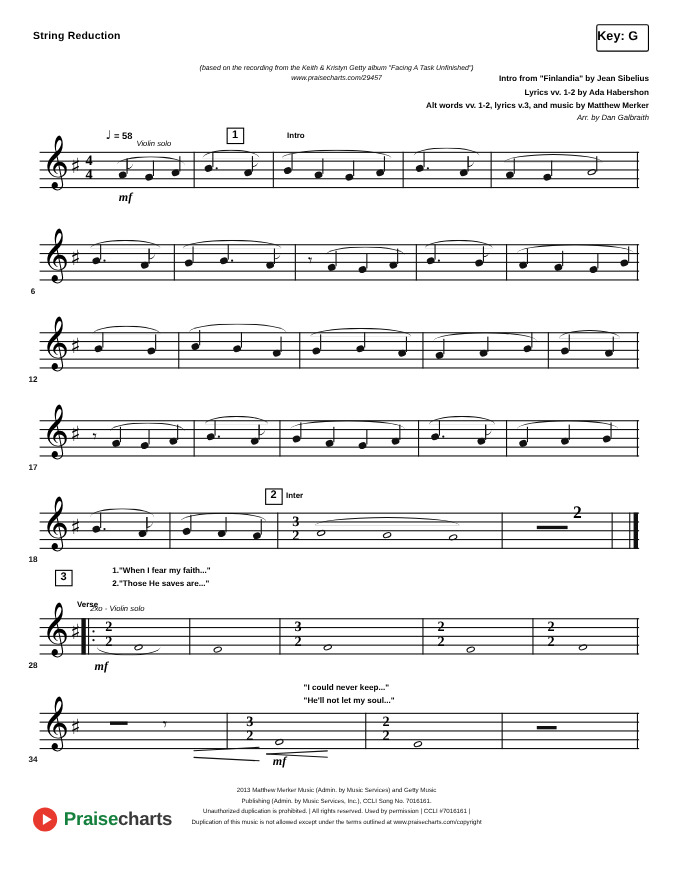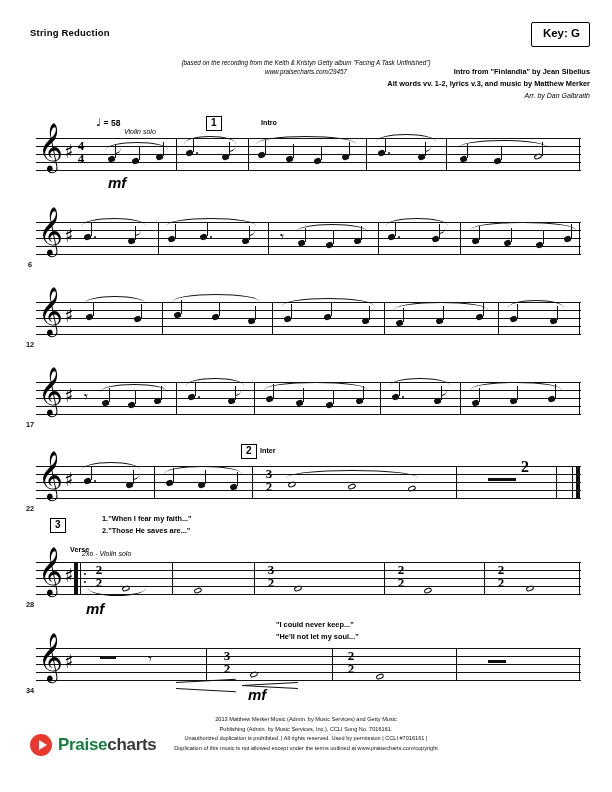--- a/index.html
+++ b/index.html
@@ -14,21 +14,21 @@
   .page{position:relative;width:612px;height:792px;}
 
   
   .instrument{
     position:absolute;left:30px;top:27px;
     font-size:9.5px;font-weight:bold;letter-spacing:.2px;
   }
   .key-box{
     position:absolute;right:22px;top:22px;
     border:1px solid #000;border-radius:2px;
-    padding:5px 9px 6px 11px;
+    padding:5px 9px 6px 0;
     font-size:11.5px;font-weight:bold;
     line-height:1;
   }
   .title{
     position:absolute;left:0;right:0;top:27px;
     text-align:center;
     font-size:26px;font-weight:bold;
     letter-spacing:.3px;
   }
   .subtitle{
@@ -74,21 +74,21 @@
     position:absolute;border:1.4px solid #000;
     padding:1px 4px 2px 4px;font-size:10px;font-weight:bold;line-height:1;
     background:#fff;
   }
   .rehearsal-label{
     position:absolute;font-size:7.2px;font-weight:bold;
   }
 
   .anno{position:absolute;font-size:7px;font-style:italic;}
   .lyric{position:absolute;font-size:7.4px;font-weight:bold;}
-  .dyn{position:absolute;font-size:15px;font-style:italic;font-weight:bold;font-family:Liberation Sans, sans-serif;}
+  .dyn{position:absolute;font-size:11px;font-style:italic;font-weight:bold;font-family:Liberation Serif, serif;}
   .tempo{position:absolute;font-size:8.5px;font-weight:bold;}
   .tempo .notehd{font-family:"DejaVu Sans",sans-serif;font-size:11px;}
 
   
   .nh{position:absolute;width:7.4px;height:5.6px;border-radius:50%;background:#111;
       transform:rotate(-20deg);}
   .nh.open{background:transparent;border:1.5px solid #111;width:8px;height:5.4px;box-sizing:border-box;}
   .stem{position:absolute;width:1.2px;background:#111;}
   .dot{position:absolute;width:2.2px;height:2.2px;border-radius:50%;background:#111;}
   .flag{position:absolute;width:5px;height:9px;border-left:1.3px solid #111;
@@ -126,20 +126,21 @@
 <div class="page">
 
   <div class="instrument">String Reduction</div>
   <div class="key-box">Key: G</div>
   <div class="subtitle">
     <div>(based on the recording from the Keith &amp; Kristyn Getty album "Facing A Task Unfinished")</div>
     <div>www.praisecharts.com/29457</div>
   </div>
   <div class="credits">
     <div>Intro from "Finlandia" by Jean Sibelius</div>
+    <div>Lyrics vv. 1-2 by Ada Habershon</div>
     <div>Alt words vv. 1-2, lyrics v.3, and music by Matthew Merker</div>
     <div class="arr">Arr. by Dan Galbraith</div>
   </div>
 
   <div class="system" style="top:138px;">
     <div class="tempo" style="left:60px;top:-22px;">
       <span class="notehd">♩</span>
       <span>= 58</span>
     </div>
     <div class="anno" style="left:88px;top:-10px;">Violin solo</div>
@@ -383,21 +384,21 @@
       <div class="nh" style="left:474px;top:16px;"></div>
         <div class="stem" style="left:481px;top:4px;height:14px;"></div>
       <div class="nh" style="left:512px;top:14px;"></div>
         <div class="stem" style="left:519px;top:2px;height:14px;"></div>
       <div class="slur" style="left:434px;top:0px;width:92px;"></div>
       <div class="barline" style="left:543px;"></div>
     </div>
   </div>
 
   <div class="system" style="top:466px;">
-    <div class="measure-num" style="left:-10px;top:38px;">22</div>
+    <div class="measure-num" style="left:-10px;top:38px;">18</div>
     <div class="rehearsal" style="left:205px;top:-22px;">2</div>
     <div class="rehearsal-label" style="left:224px;top:-20px;">Inter</div>
 
     <div class="staff">
       <div class="ln"></div>
         <div class="ln"></div>
         <div class="ln"></div>
         <div class="ln"></div>
         <div class="ln"></div>
       <div class="clef">𝄞</div>

